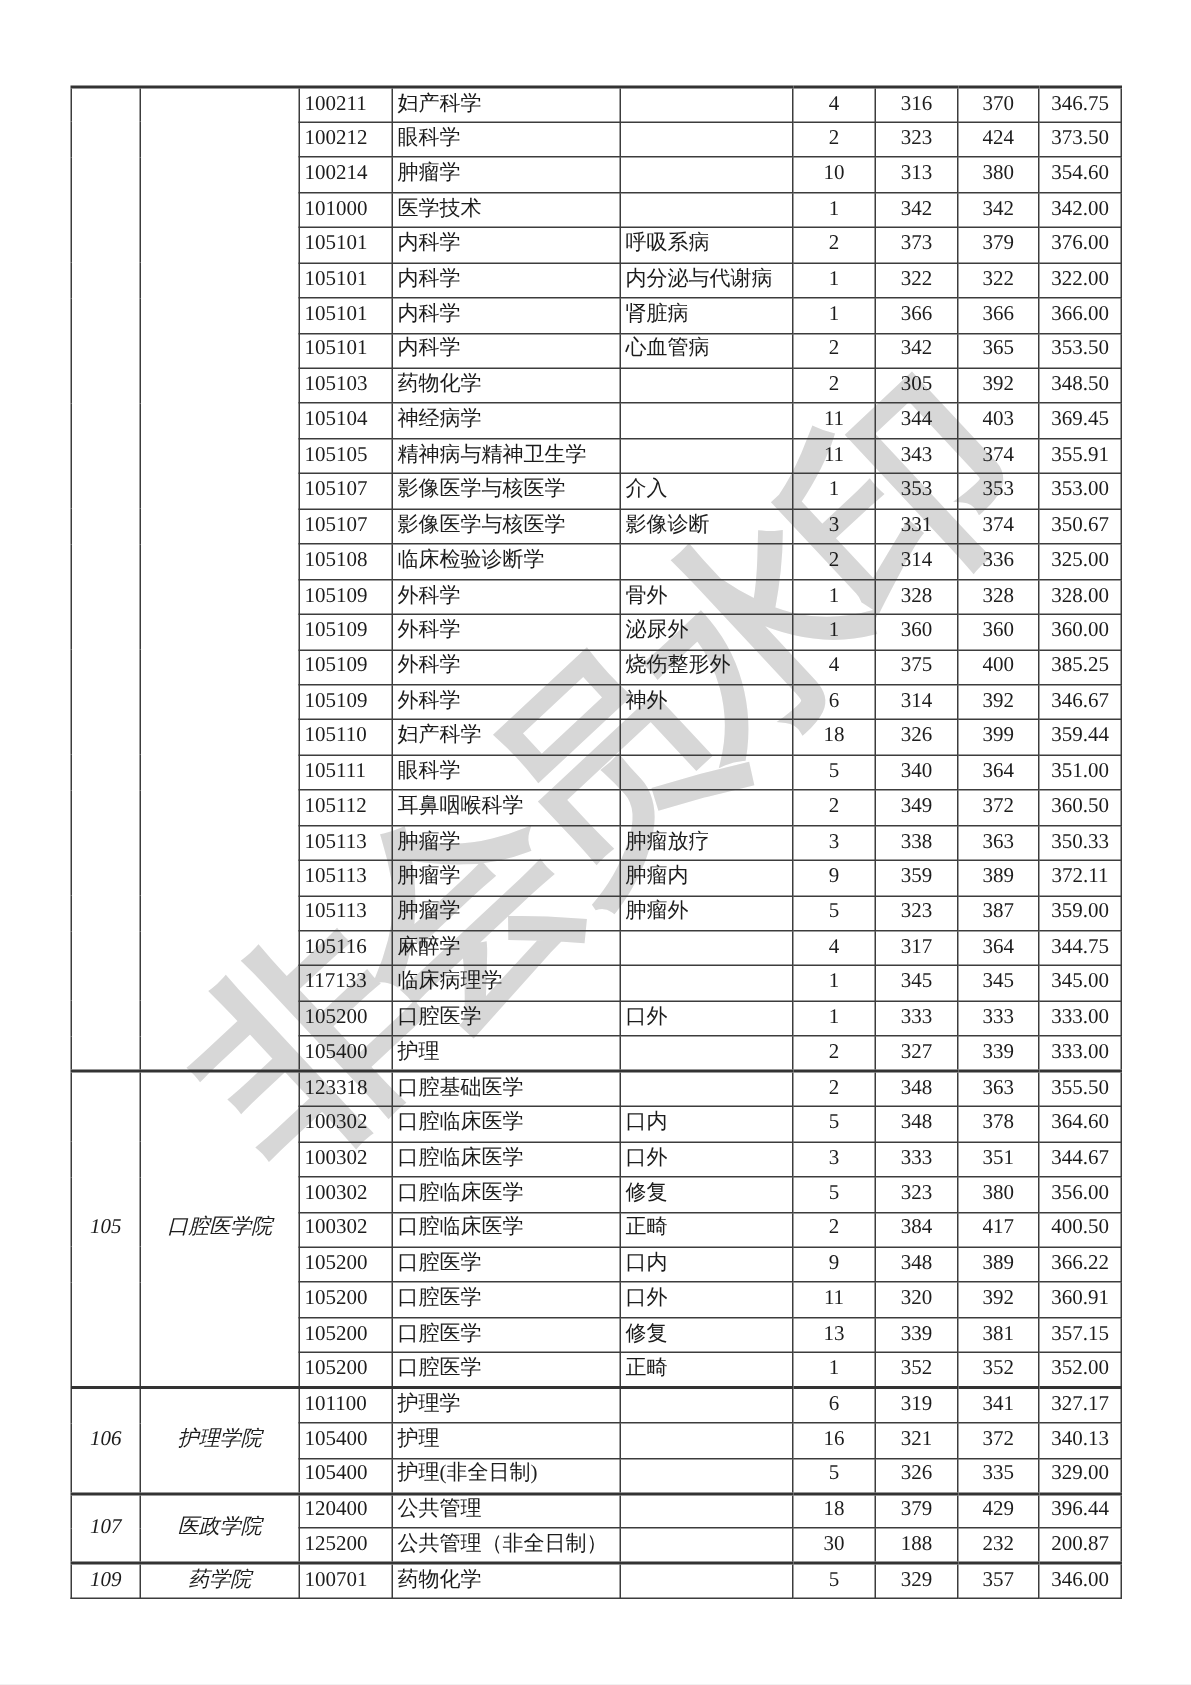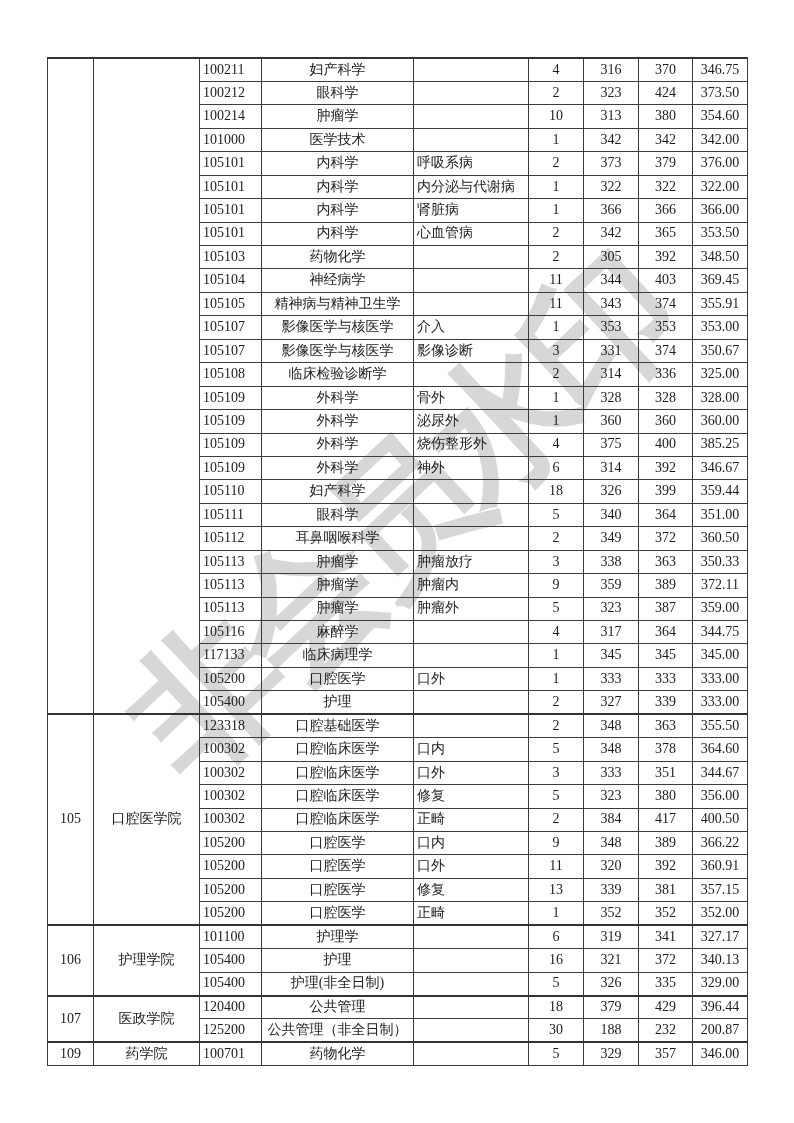--- a/index.html
+++ b/index.html
@@ -41,23 +41,23 @@
     border: 1px solid #3c3c3c;
     font-size: 14px;
     line-height: 1.05;
     padding: 0 3px;
     vertical-align: middle;
     overflow: hidden;
     white-space: nowrap;
   }
   table.scores tr { height: 23.45px; }
   tr.sec-start td { border-top: 2px solid #333333; }
-  td.group-cell, td.college-cell { text-align: center; }
+  td.group-cell, td.college-cell { text-align: center; font-style: italic; }
   td.code  { text-align: left; padding-left: 4px; }
-  td.major { text-align: center; padding-left: 4px; }
+  td.major { text-align: left; padding-left: 4px; }
   td.dir   { text-align: left; padding-left: 4px; font-family: Liberation Serif, serif; }
   td.num   { text-align: center; padding: 0 1px; }
 </style>
 </head>
 <body>
 
 <div class="page">
   <div class="watermark">非会员水印</div>
 
   <table class="scores">

